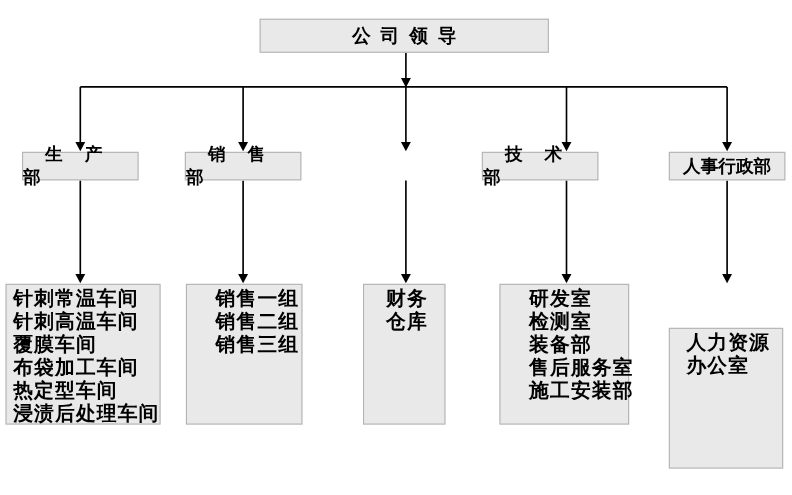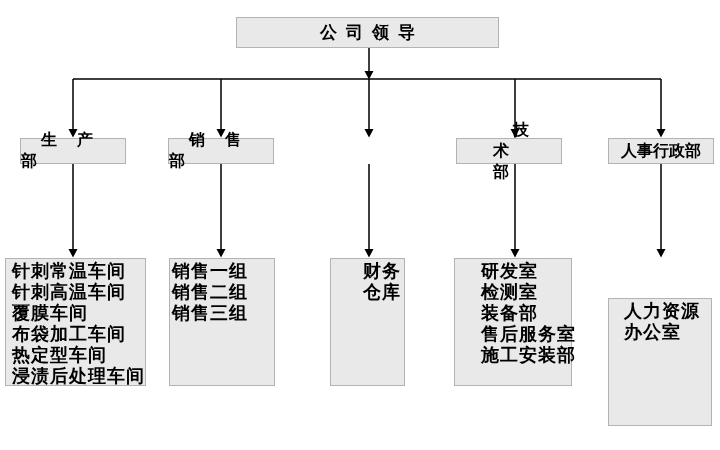--- a/index.html
+++ b/index.html
@@ -31,34 +31,34 @@
   }
   .dept-box{
     top:138px;height:26px;
     display:flex;align-items:center;justify-content:center;
     font-size:16px;
   }
   .dept-spaced{letter-spacing:20px;text-indent:20px;}
   .dept-box.d0{left:20px;width:106px;}
   .dept-box.d1{left:168px;width:106px;}
   .dept-box.d2{left:320px;width:100px;}
-  .dept-box.d3{left:456px;width:106px;padding-left:36px;}
+  .dept-box.d3{left:438px;width:106px;}
   .dept-box.d4{left:608px;width:106px;}
   .unit-box{
     top:258px;height:128px;font-size:18px;
   }
   .unit-box ul{
     list-style:none;margin:0;padding:2px 2px 0 0;
   }
   .unit-box li{
     line-height:21px;white-space:nowrap;letter-spacing:1px;
   }
   .unit-box.u0{left:5px;width:141px;}   .unit-box.u0 li{padding-left:6px;}
-  .unit-box.u1{left:169px;width:106px;} .unit-box.u1 li{padding-left:2px;}
-  .unit-box.u2{left:330px;width:75px;}  .unit-box.u2 li{padding-left:32px;}
+  .unit-box.u1{left:169px;width:106px;} .unit-box.u1 li{padding-left:26px;}
+  .unit-box.u2{left:330px;width:75px;}  .unit-box.u2 li{padding-left:20px;}
   .unit-box.u3{left:454px;width:118px;} .unit-box.u3 li{padding-left:26px;}
   .unit-box.u4{left:608px;width:104px;margin-top:40px;} .unit-box.u4 li{padding-left:15px;}
 </style>
 </head>
 <body>
 
 <div class="stage">
 
   <svg class="connectors" width="720" height="450" viewBox="0 0 720 450" aria-hidden="true">
 

